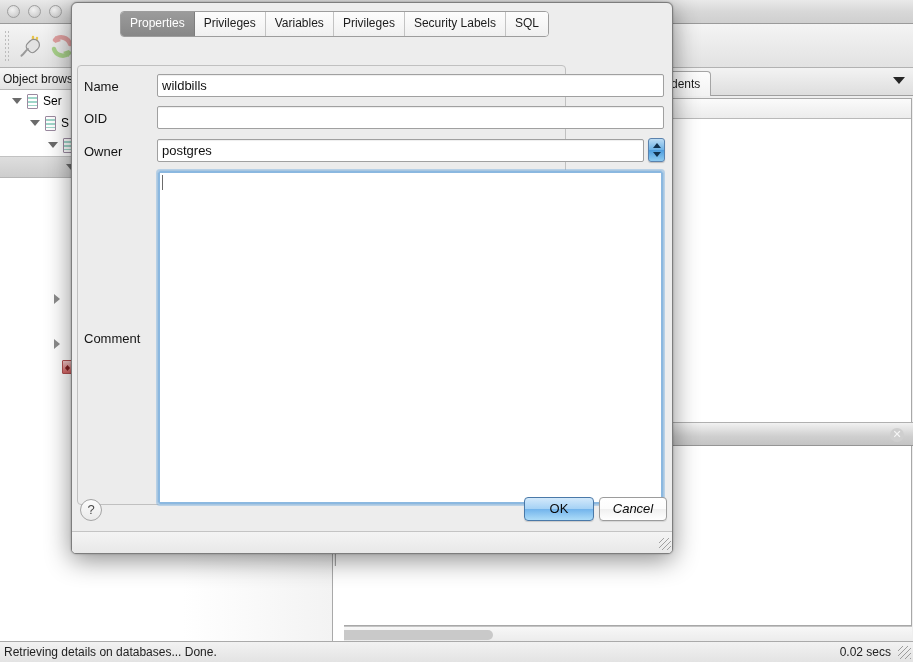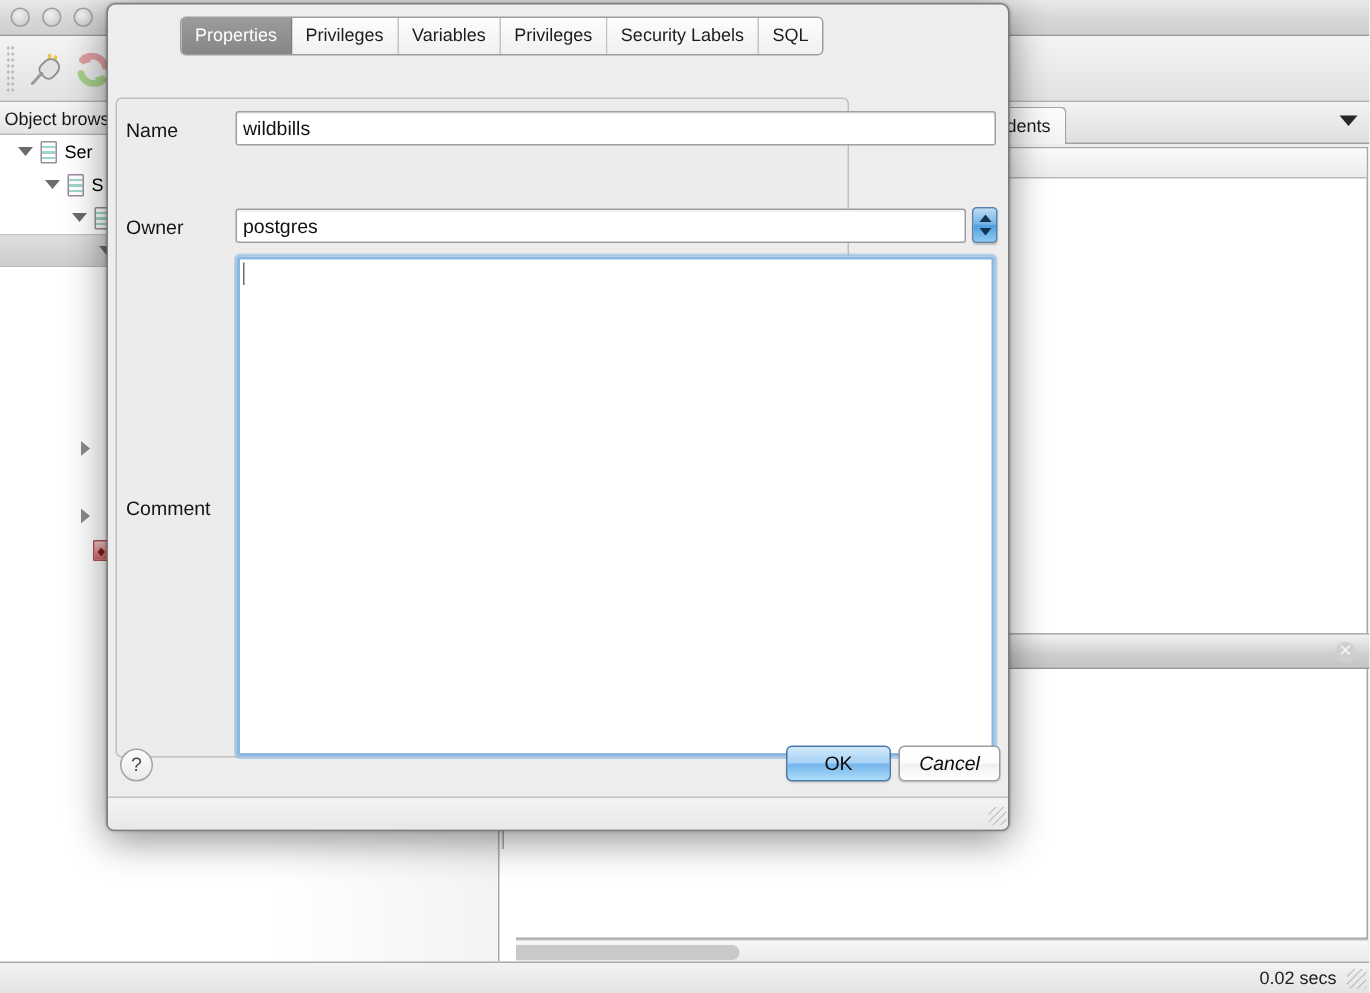--- a/index.html
+++ b/index.html
@@ -511,20 +511,21 @@
 
       <div class="hscroll">
         <div class="hscroll-thumb"></div>
       </div>
     </div>
 
     <div id="mid-gap"></div>
   </div>
 
   <div id="statusbar">
+    <span class="sb-left">Retrieving details on databases... Done.</span>
     <span class="sb-right">0.02 secs</span>
     <div class="resize-grip"></div>
   </div>
 </div>
 
 <div id="dialog">
 
 
   <div class="dlg-tabbar">
     <div class="tabs-wrap">
@@ -537,20 +538,24 @@
     </div>
   </div>
 
   <div class="dlg-content">
 
     <div class="field-row" style="top:8px; height:26px;">
       <span class="field-label" style="top:5px;">Name</span>
       <div class="field-input" style="top:0; width:507px;">wildbills</div>
     </div>
 
+    <div class="field-row" style="top:40px; height:26px;">
+      <span class="field-label" style="top:5px;">OID</span>
+      <div class="field-input" style="top:0; width:507px;"></div>
+    </div>
 
     <div class="field-row" style="top:72px; height:28px;">
       <span class="field-label" style="top:6px;">Owner</span>
       <div class="field-input" style="top:1px; width:487px;">postgres</div>
       <div class="stepper" style="left:570px; top:0;">
         <div class="up"></div>
         <div class="dn"></div>
       </div>
     </div>
 

